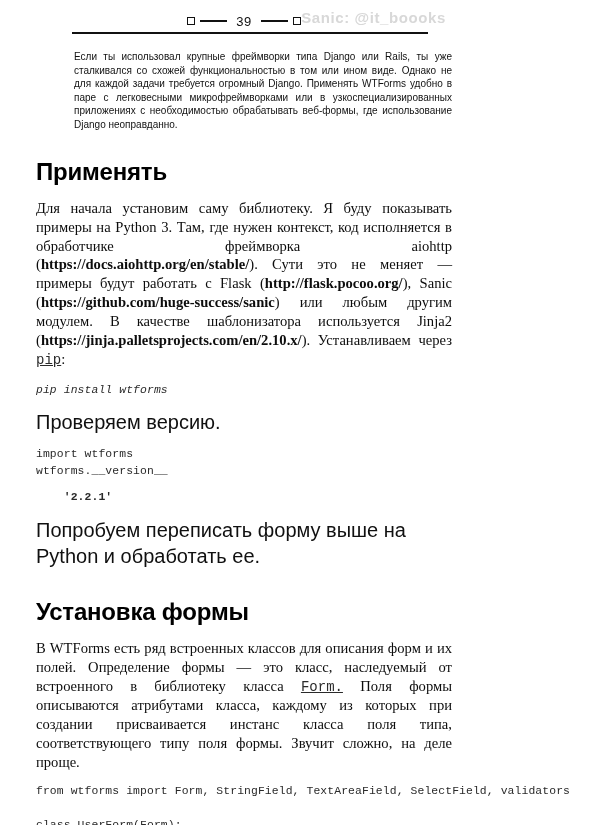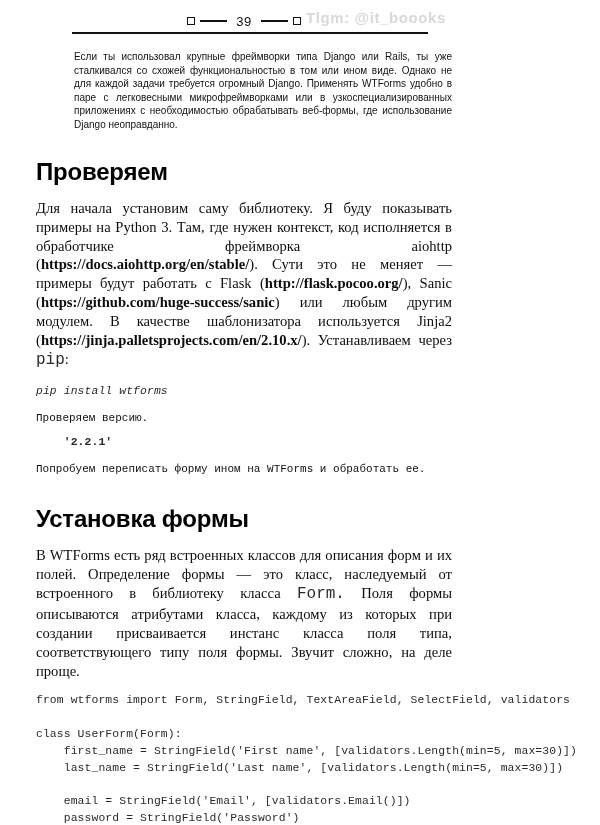--- a/index.html
+++ b/index.html
@@ -131,62 +131,65 @@
   .code.first {
     margin-top: 12px;
     font-style: italic;
   }
   .code-out {
     margin-top: 9px;
     font-weight: bold;
   }
   code.inline {
     font-family: "Liberation Mono", monospace;
-    font-size: 16px;
+    font-size: 14px;
     color: #2a2a2a;
+    text-decoration: underline;
   }
   .plain-line {
-    font-family: Liberation Mono, monospace;
-    font-size: 11px;
+    font-family: Liberation Sans, sans-serif;
+    font-size: 20px;
     line-height: 1.30;
     margin: 11px 0 0 0;
   }
 </style>
 </head>
 <body>
 
 <div class="page">
 
   <div class="header">
     <div class="folio">
       <span class="folio-square"></span>
       <span class="folio-rule"></span>
       <span class="folio-num">39</span>
       <span class="folio-rule"></span>
       <span class="folio-square"></span>
     </div>
-    <div class="watermark">Tlgm: @it_boooks</div>
+    <div class="watermark">Sanic: @it_boooks</div>
     <div class="header-rule"></div>
   </div>
 
 
   <p class="note-block">Если ты использовал крупные фреймворки типа Django или Rails, ты уже сталкивался со схожей функциональностью в том или ином виде. Однако не для каждой задачи требуется огромный Django. Применять WTForms удобно в паре с легковесными микрофреймворками или в узкоспециализированных приложениях с необходимостью обрабатывать веб-формы, где использование Django неоправданно.</p>
 
-  <h2 class="section">Проверяем</h2>
+  <h2 class="section">Применять</h2>
 
   <p class="body-serif"><span>Для начала установим саму библиотеку. Я буду показывать примеры на Python 3. Там, где нужен контекст, код исполняется в обработчике фреймворка aiohttp (</span><b>https://docs.aiohttp.org/en/stable/</b><span>). Сути это не меняет — примеры будут работать с Flask (</span><b>http://flask.pocoo.org/</b><span>), Sanic (</span><b>https://github.com/huge-success/sanic</b><span>) или любым другим модулем. В качестве шаблонизатора используется Jinja2 (</span><b>https://jinja.palletsprojects.com/en/2.10.x/</b><span>). Устанавливаем через </span><code class="inline">pip</code><span>:</span></p>
 
   <pre class="code first">pip install wtforms</pre>
 
   <p class="plain-line">Проверяем версию.</p>
 
+  <pre class="code">import wtforms
+wtforms.__version__</pre>
 
   <pre class="code code-out">    '2.2.1'</pre>
 
-  <p class="plain-line">Попробуем переписать форму ином на WTForms и обработать ее.</p>
+  <p class="plain-line">Попробуем переписать форму выше на Python и обработать ее.</p>
 
   <h2 class="section tight">Установка формы</h2>
 
   <p class="body-serif"><span>В WTForms есть ряд встроенных классов для описания форм и их полей. Определение формы — это класс, наследуемый от встроенного в библиотеку класса </span><code class="inline">Form.</code><span> Поля формы описываются атрибутами класса, каждому из которых при создании присваивается инстанс класса поля типа, соответствующего типу поля формы. Звучит сложно, на деле проще.</span></p>
 
   <pre class="code">from wtforms import Form, StringField, TextAreaField, SelectField, validators
 
 class UserForm(Form):
     first_name = StringField('First name', [validators.Length(min=5, max=30)])
     last_name = StringField('Last name', [validators.Length(min=5, max=30)])

